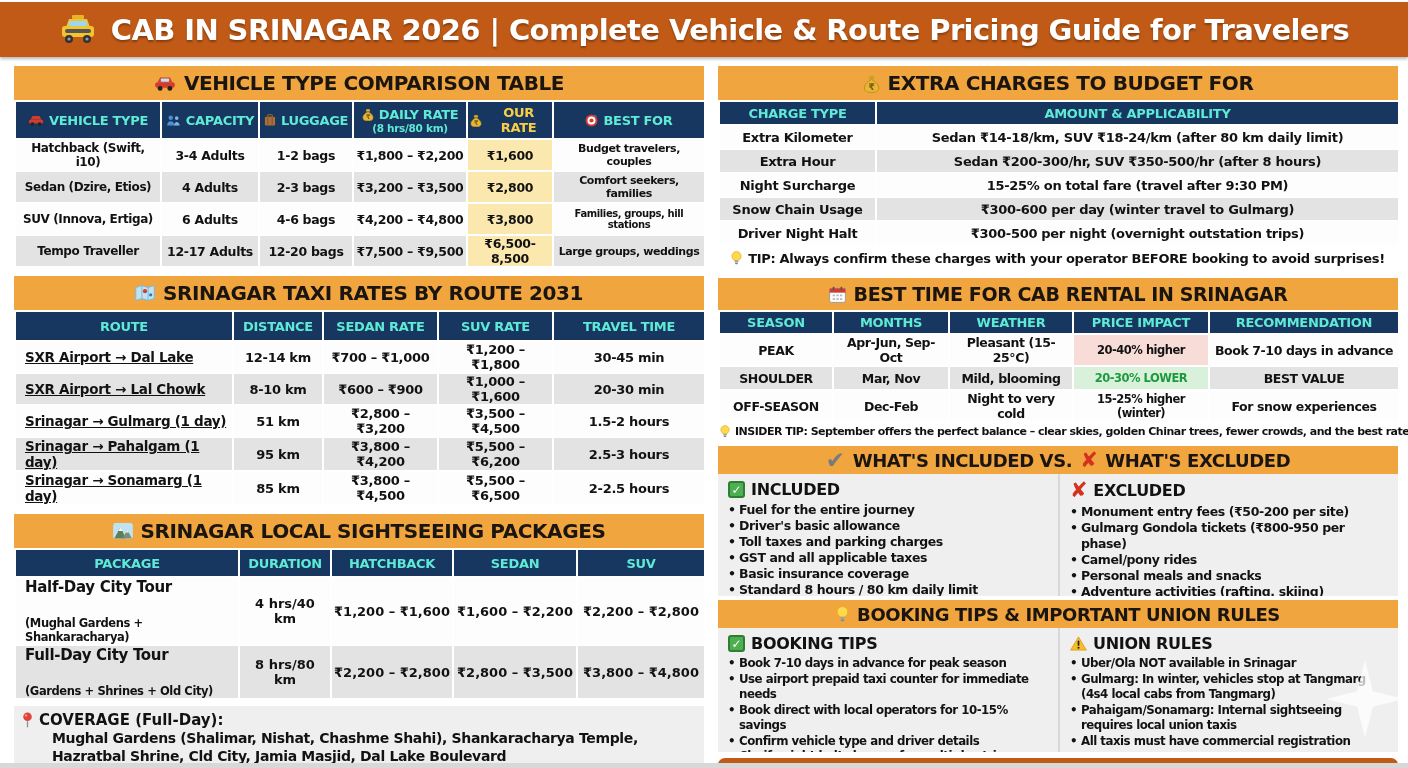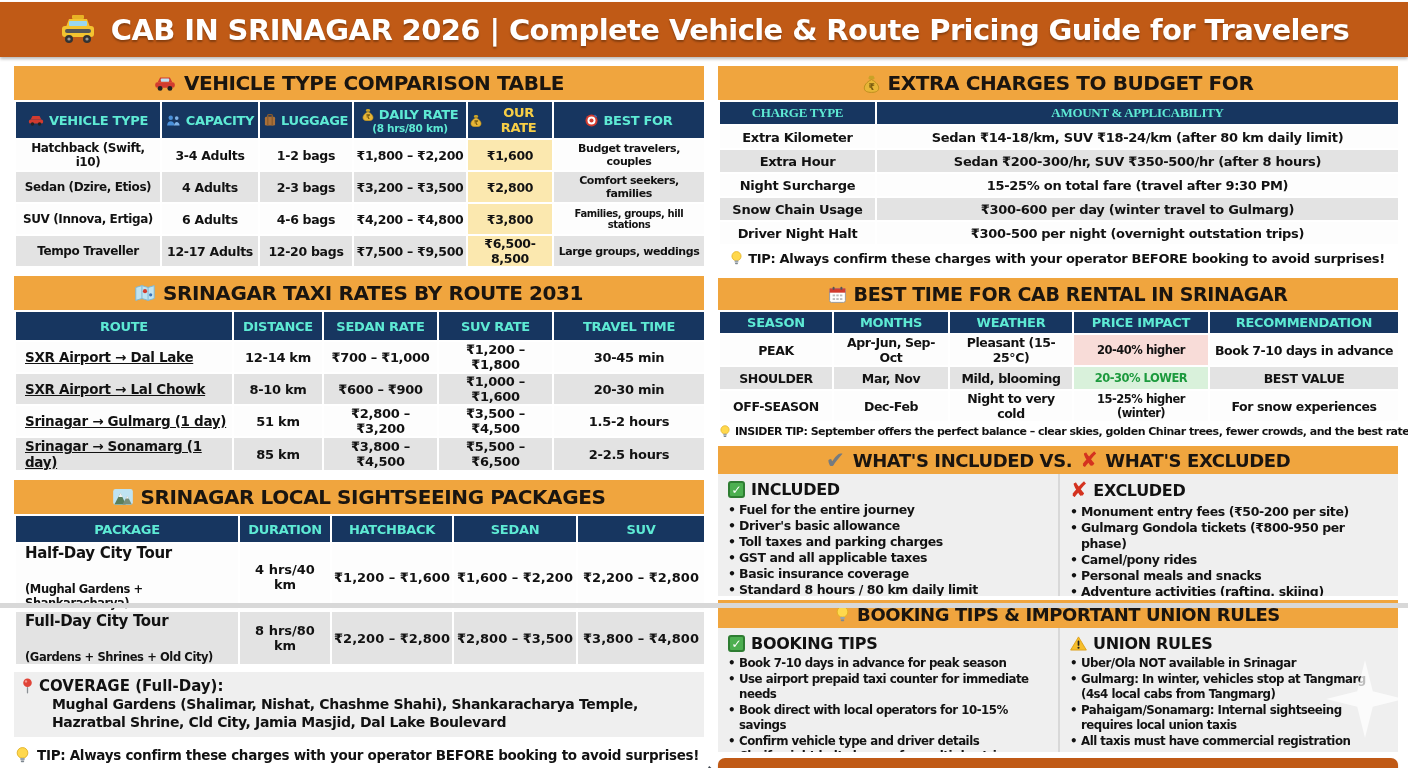--- a/index.html
+++ b/index.html
@@ -4,21 +4,21 @@
 <style>
   * { margin:0; padding:0; box-sizing:border-box; }
   html,body { background:#fff; }
   body {
     font-family:"DejaVu Sans", sans-serif;
     font-weight:700;
     color:#121212;
     width:1408px; height:768px;
     overflow:hidden;
   }
-  .page { position:relative; width:1408px; height:608px; background:#fff;border-radius:24px; }
+  .page { position:relative; width:1408px; height:768px; background:#fff;border-radius:24px; }
 
   
   .topbar {
     position:absolute; top:2px; left:0; width:1408px; height:55px;
     background:#C05A16;
     display:flex; align-items:center; justify-content:center; gap:14px;
     box-shadow:0 2px 3px rgba(0,0,0,.28);
   }
   .topbar h1 {
     color:#fff; font-size:29px; letter-spacing:-0.6px; white-space:nowrap;
@@ -60,21 +60,21 @@
   .routes thead th { height:30px; }
   .routes td { height:32px; font-size:13px; letter-spacing:-0.3px; }
   .routes td.rt { text-align:left; padding-left:9px; font-size:13.5px;text-decoration:underline; }
 
   .sights thead th { height:28px; }
   .sights td { height:52px; font-size:13px; }
   .sights td.pkg { text-align:left; padding-left:9px; }
   .pkg .nm { font-size:15px; letter-spacing:-0.3px; }
   .pkg .s  { font-size:11.5px; letter-spacing:-0.4px;margin-top:20px; }
 
-  .extra thead th { height:24px;font-family:Liberation Serif, serif; }
+  .extra thead th { height:24px; }
   .extra td { height:24px; font-size:13px; letter-spacing:-0.3px; }
 
   .best thead th { height:23px; }
   .best td { height:24px; font-size:12.5px; letter-spacing:-0.4px; }
   .best td.pi { font-size:11.5px; letter-spacing:-0.5px; }
   .pi-up   { background:#F8DCD8 !important; }
   .pi-down { background:#D9F1DB !important; color:#1C9A3D; }
 
   
   .tiprow {
@@ -340,20 +340,27 @@
               <td>20-30 min</td>
             </tr>
           <tr>
               <td class="rt">Srinagar → Gulmarg (1 day)</td>
               <td>51 km</td>
               <td>₹2,800 – ₹3,200</td>
               <td>₹3,500 – ₹4,500</td>
               <td>1.5-2 hours</td>
             </tr>
           <tr>
+              <td class="rt">Srinagar → Pahalgam (1 day)</td>
+              <td>95 km</td>
+              <td>₹3,800 – ₹4,200</td>
+              <td>₹5,500 – ₹6,200</td>
+              <td>2.5-3 hours</td>
+            </tr>
+          <tr>
               <td class="rt">Srinagar → Sonamarg (1 day)</td>
               <td>85 km</td>
               <td>₹3,800 – ₹4,500</td>
               <td>₹5,500 – ₹6,500</td>
               <td>2-2.5 hours</td>
             </tr>
         </tbody>
       </table>
     </section>
 

